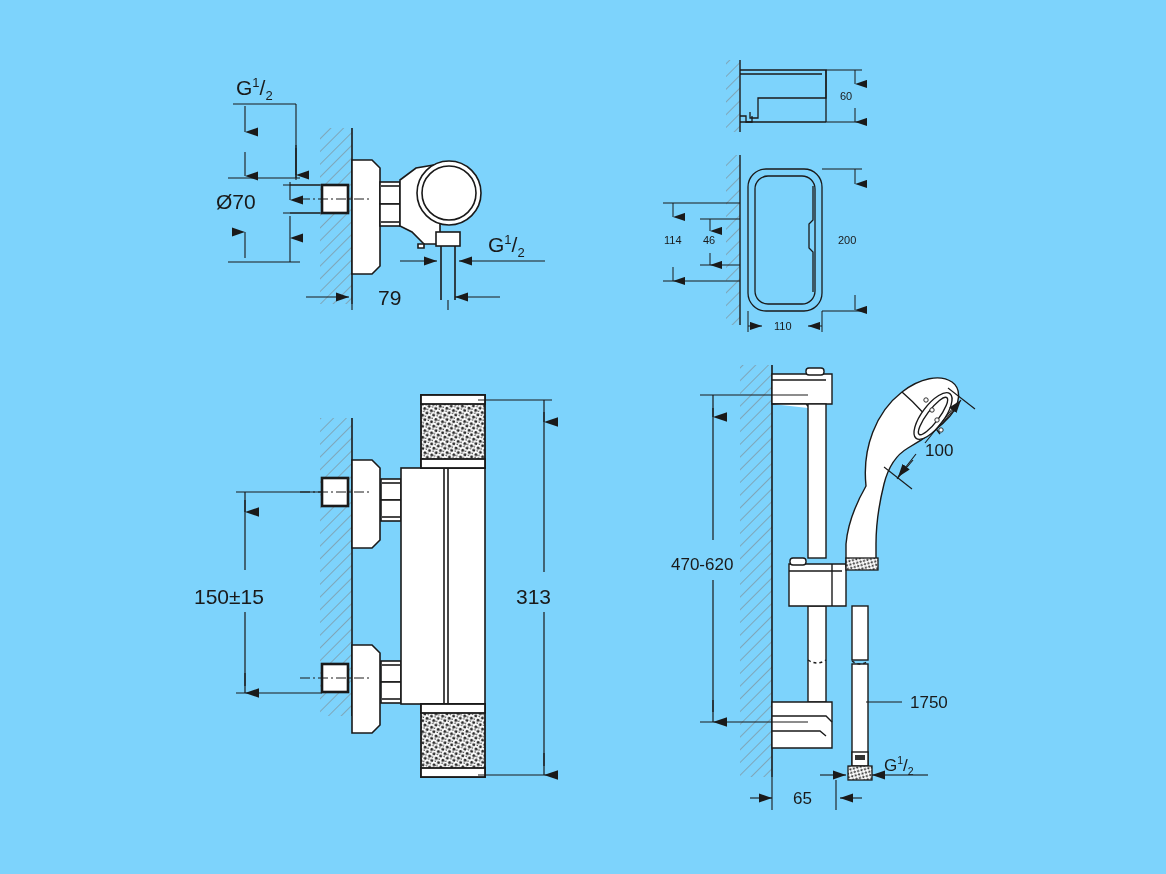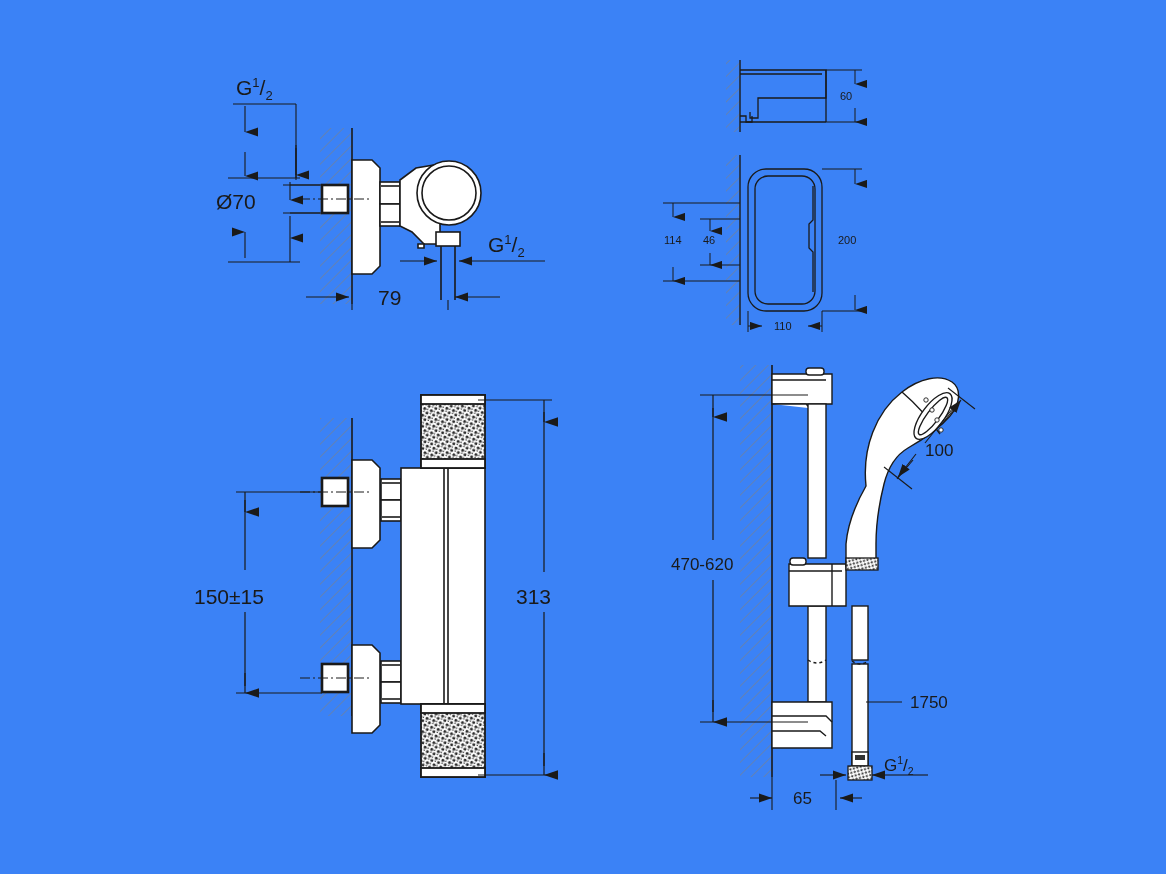--- a/index.html
+++ b/index.html
@@ -8,21 +8,21 @@
     padding: 0;
     background: #ffffff;
   }
   body {
     font-family: "Liberation Sans", sans-serif;
   }
   #sheet {
     position: relative;
     width: 1166px;
     height: 874px;
-    background: #3b82f6;
+    background: #7dd3fc;
     overflow: hidden;
   }
   #sheet svg {
     position: absolute;
     left: 0;
     top: 0;
   }
   .dimtext {
     font-family: "Liberation Sans", sans-serif;
     fill: #1a1a1a;

